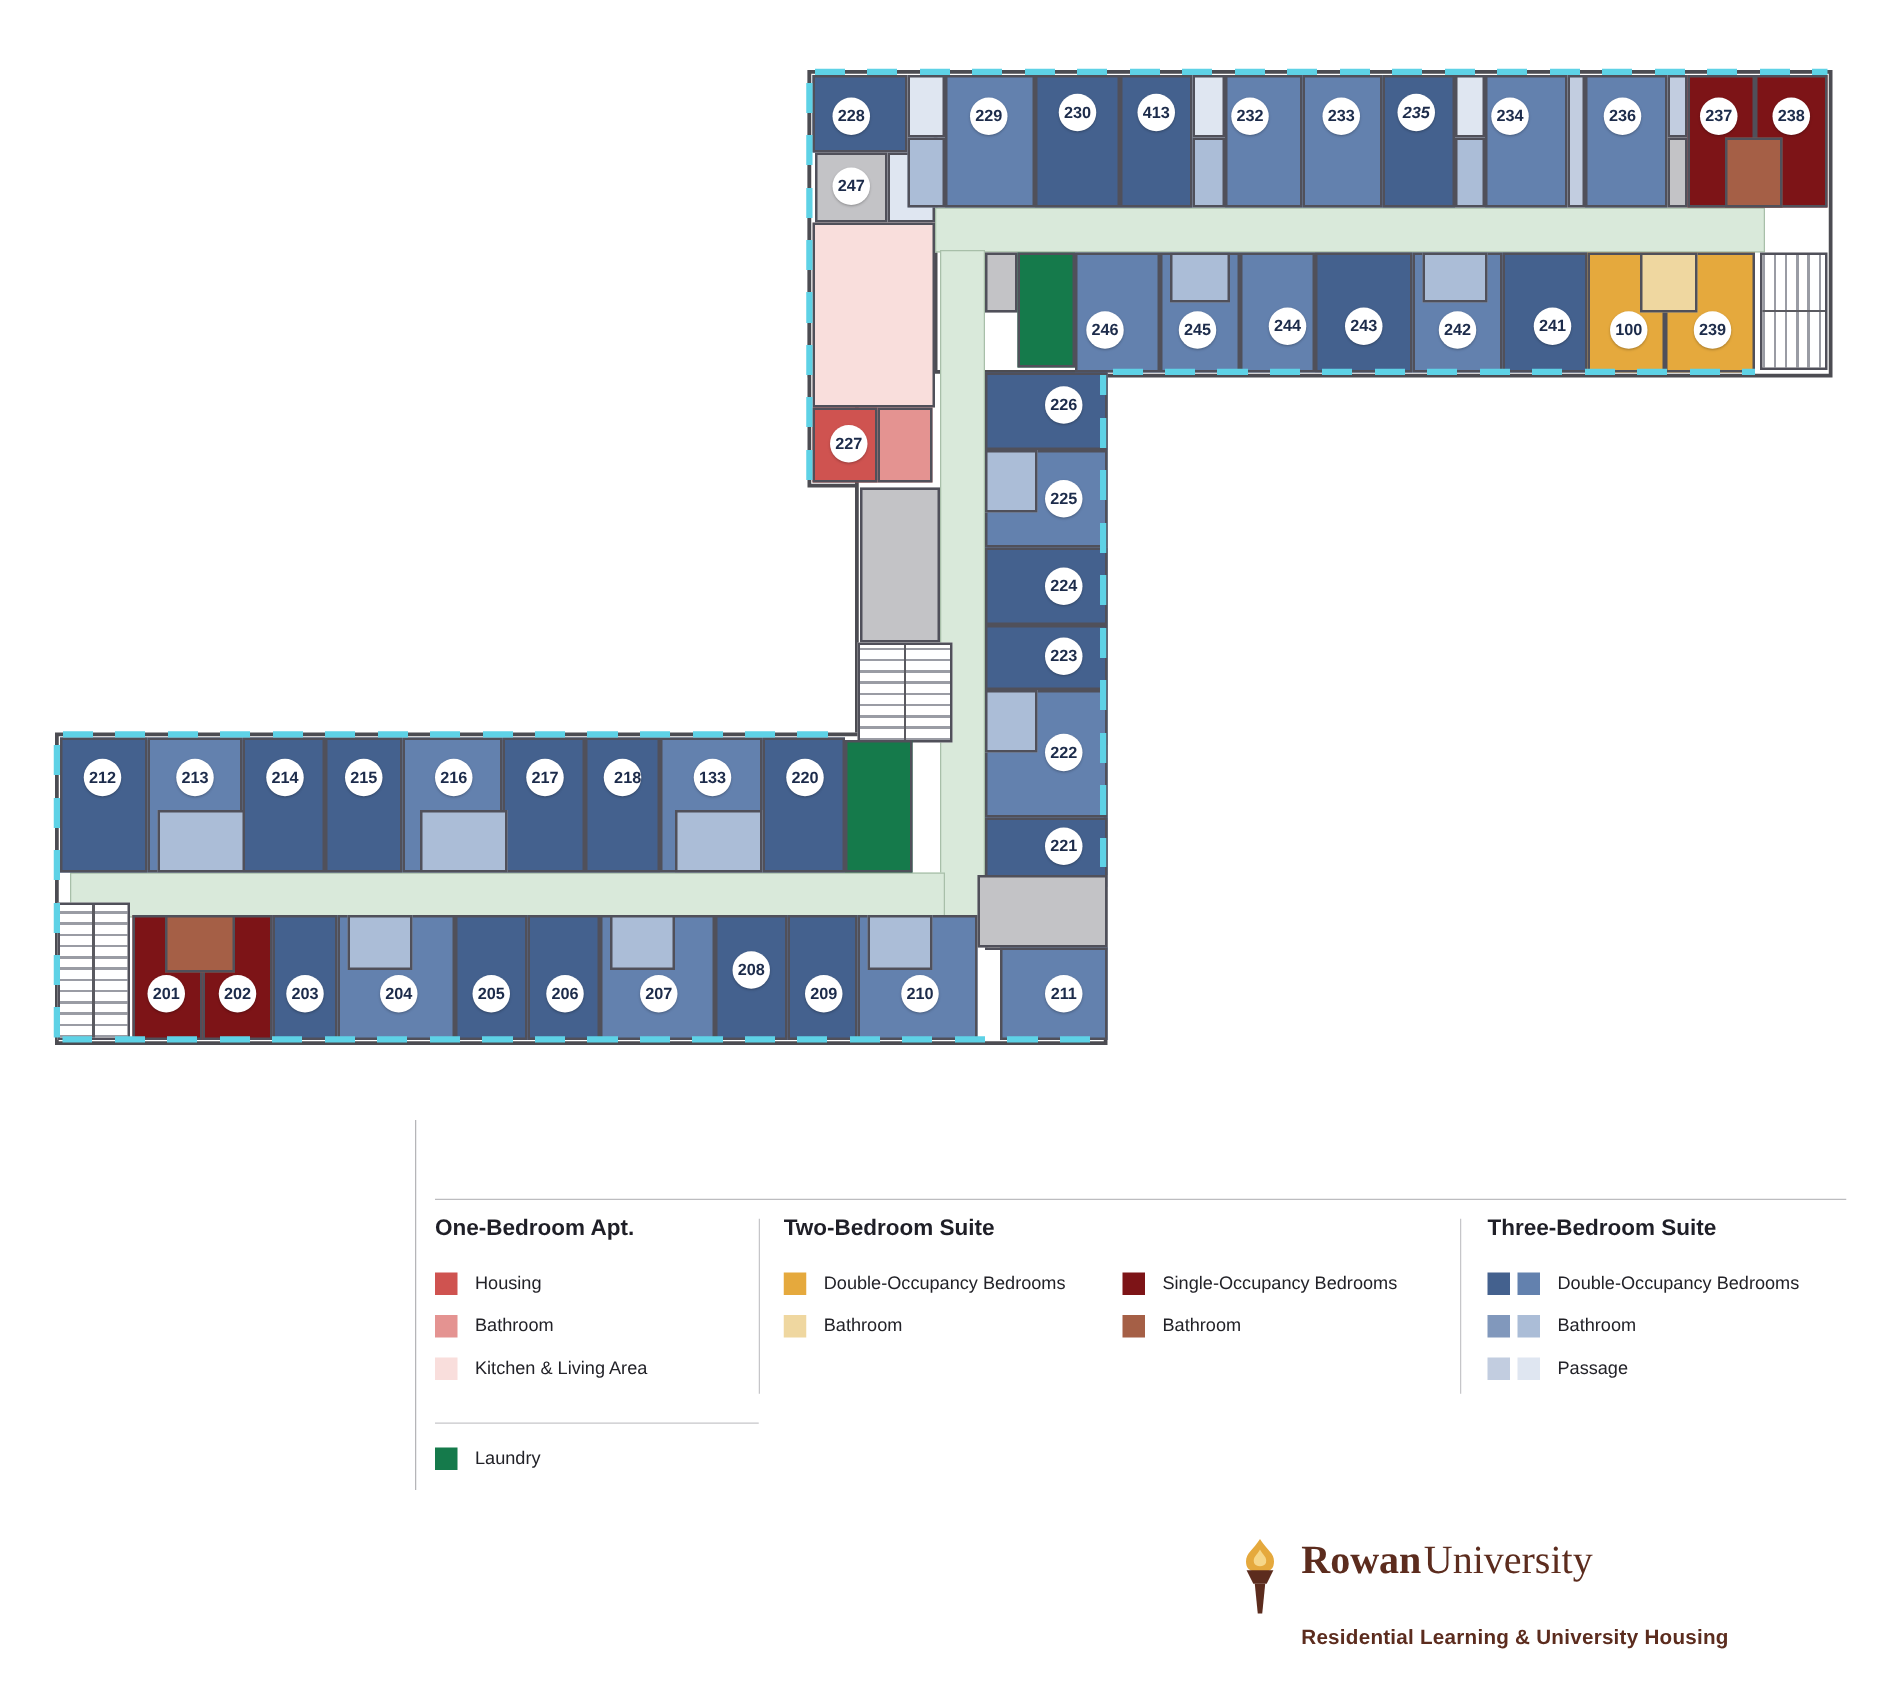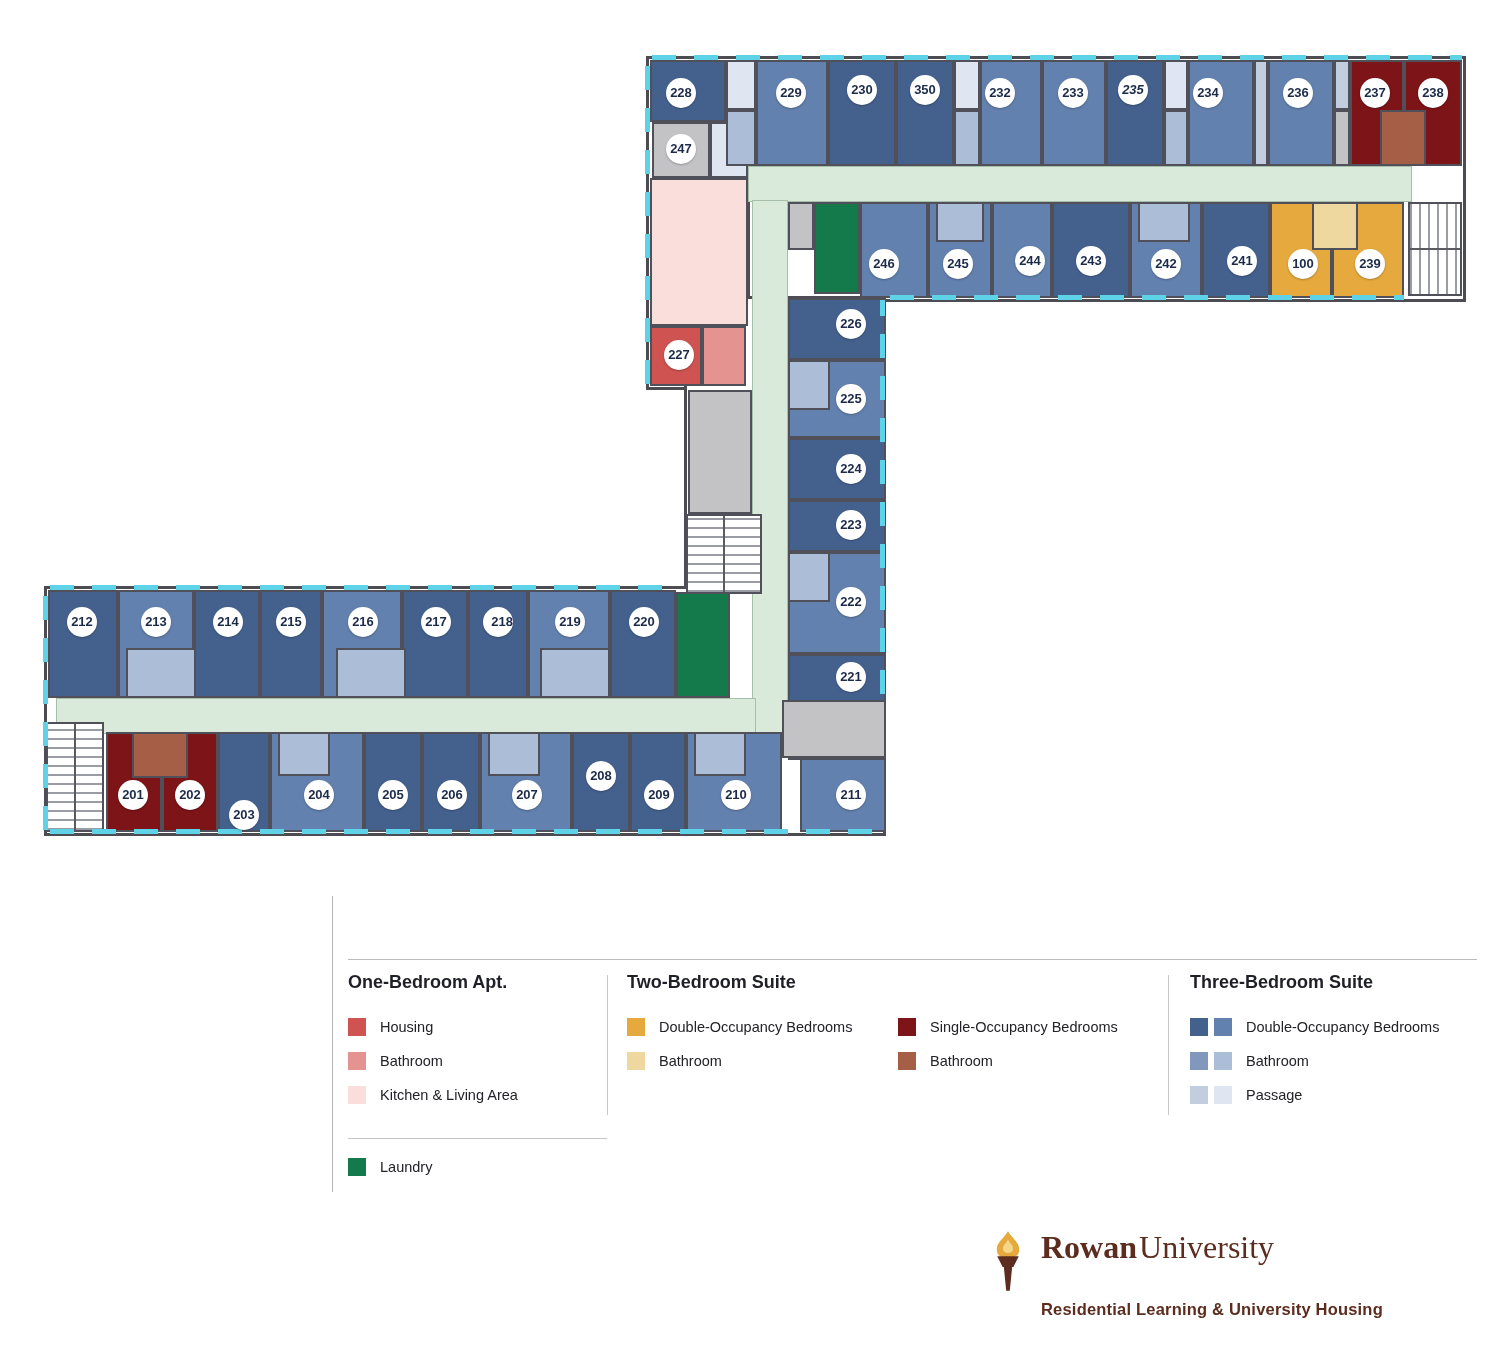--- a/index.html
+++ b/index.html
@@ -150,49 +150,49 @@
       <div class="shp room" style="left: 800px; top: 758px; width: 86px; height: 74px; background: rgb(99, 129, 174);"></div>
       <div class="shp win-h" style="left: 652px; top: 55px; width: 810px; height: 5px;"></div>
       <div class="shp win-h" style="left: 890px; top: 295px; width: 514px; height: 5px;"></div>
       <div class="shp win-h" style="left: 50px; top: 585px; width: 624px; height: 5px;"></div>
       <div class="shp win-h" style="left: 50px; top: 829px; width: 830px; height: 5px;"></div>
       <div class="shp win-v" style="left: 880px; top: 300px; width: 5px; height: 394px;"></div>
       <div class="shp win-v" style="left: 645px; top: 62px; width: 5px; height: 322px;"></div>
       <div class="shp win-v" style="left: 43px; top: 592px; width: 5px; height: 238px;"></div>
       <div class="roomnum" style="left: 118px; top: 780px;">201</div>
       <div class="roomnum" style="left: 175px; top: 780px;">202</div>
-      <div class="roomnum" style="left: 229px; top: 780px; margin-top: 20px;">203</div>
+      <div class="roomnum" style="left: 229px; top: 780px;">203</div>
       <div class="roomnum" style="left: 304px; top: 780px;">204</div>
       <div class="roomnum" style="left: 378px; top: 780px;">205</div>
       <div class="roomnum" style="left: 437px; top: 780px;">206</div>
       <div class="roomnum" style="left: 512px; top: 780px;">207</div>
       <div class="roomnum" style="left: 586px; top: 761px;">208</div>
       <div class="roomnum" style="left: 644px; top: 780px;">209</div>
       <div class="roomnum" style="left: 721px; top: 780px;">210</div>
       <div class="roomnum" style="left: 836px; top: 780px;">211</div>
       <div class="roomnum" style="left: 67px; top: 607px;">212</div>
       <div class="roomnum" style="left: 141px; top: 607px;">213</div>
       <div class="roomnum" style="left: 213px; top: 607px;">214</div>
       <div class="roomnum" style="left: 276px; top: 607px;">215</div>
       <div class="roomnum" style="left: 348px; top: 607px;">216</div>
       <div class="roomnum" style="left: 421px; top: 607px;">217</div>
       <div class="roomnum" style="left: 483px; top: 607px; text-align: right;">218</div>
-      <div class="roomnum" style="left: 555px; top: 607px;">219</div>
+      <div class="roomnum" style="left: 555px; top: 607px;">133</div>
       <div class="roomnum" style="left: 629px; top: 607px;">220</div>
       <div class="roomnum" style="left: 836px; top: 662px;">221</div>
       <div class="roomnum" style="left: 836px; top: 587px;">222</div>
       <div class="roomnum" style="left: 836px; top: 510px;">223</div>
       <div class="roomnum" style="left: 836px; top: 454px;">224</div>
       <div class="roomnum" style="left: 836px; top: 384px;">225</div>
       <div class="roomnum" style="left: 836px; top: 309px;">226</div>
       <div class="roomnum" style="left: 664px; top: 340px;">227</div>
       <div class="roomnum" style="left: 666px; top: 78px;">228</div>
       <div class="roomnum" style="left: 776px; top: 78px;">229</div>
       <div class="roomnum" style="left: 847px; top: 75px;">230</div>
-      <div class="roomnum" style="left: 910px; top: 75px;">350</div>
+      <div class="roomnum" style="left: 910px; top: 75px;">413</div>
       <div class="roomnum" style="left: 985px; top: 78px;">232</div>
       <div class="roomnum" style="left: 1058px; top: 78px;">233</div>
       <div class="roomnum" style="left: 1118px; top: 75px; font-style: italic;">235</div>
       <div class="roomnum" style="left: 1193px; top: 78px;">234</div>
       <div class="roomnum" style="left: 1283px; top: 78px;">236</div>
       <div class="roomnum" style="left: 1360px; top: 78px;">237</div>
       <div class="roomnum" style="left: 1418px; top: 78px;">238</div>
       <div class="roomnum" style="left: 1355px; top: 249px;">239</div>
       <div class="roomnum" style="left: 1288px; top: 249px;">100</div>
       <div class="roomnum" style="left: 1227px; top: 246px;">241</div>

